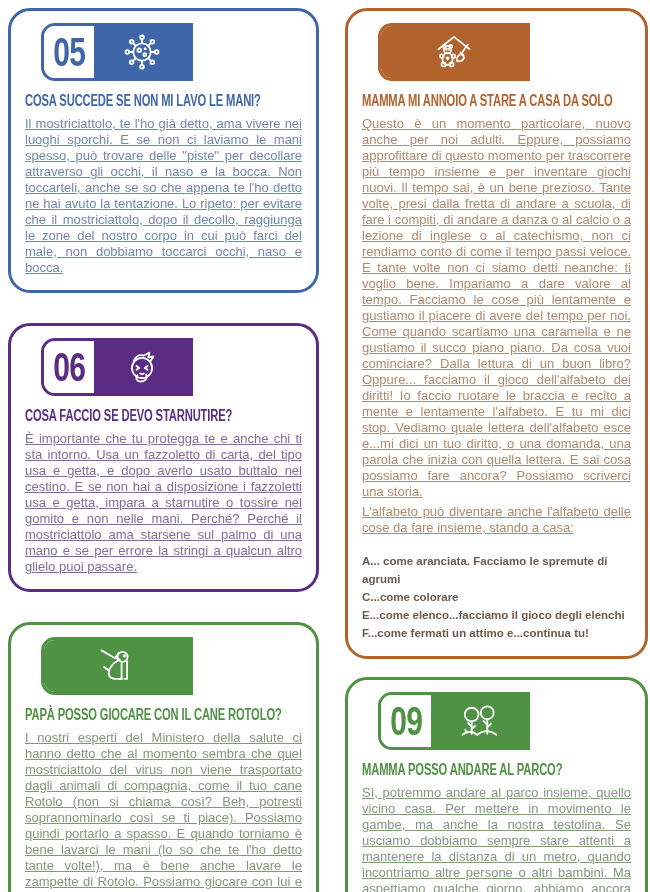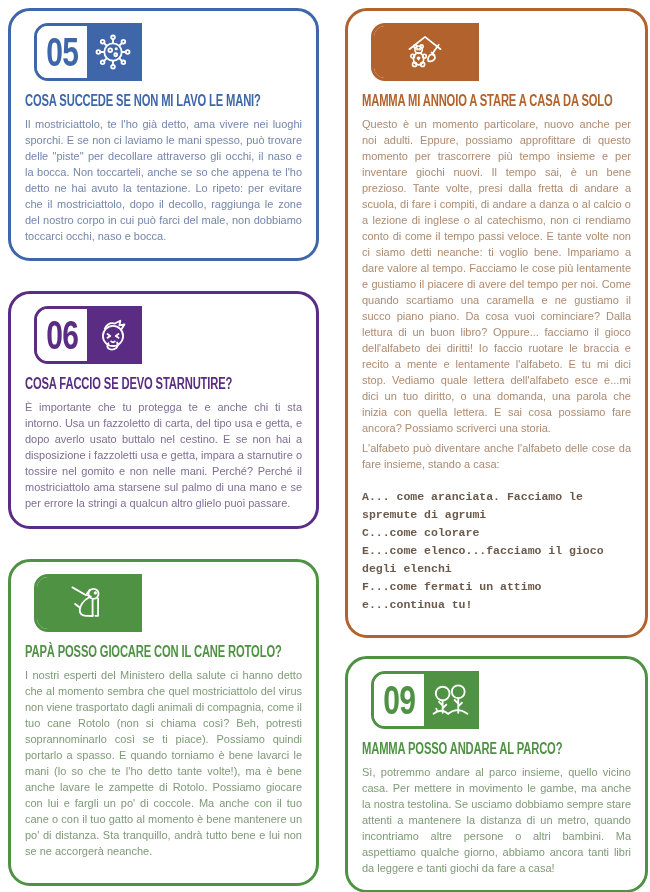--- a/index.html
+++ b/index.html
@@ -20,23 +20,23 @@
   .card-06 { min-height:238px; }
   .card-07 { min-height:327px; }
   .card-08 { min-height:630px; }
   .card-09 { min-height:231px; }
 
   .badge {
     display:flex;
     box-sizing:border-box;
     border:3px solid var(--c);
     border-radius:14px 0 0 14px;
-    width:108px; height:58px;
+    width:152px; height:58px;
     overflow:hidden;
-    margin:0 0 11px 9px;
+    margin:0 0 11px 16px;
     text-align:right;
   }
   .badge-num {
     width:50px; background:#fff;
     display:flex; align-items:center; justify-content:center;
     color:var(--c); font-weight:bold; font-size:40px;
   }
   .badge-num span { display:inline-block; transform:scaleX(0.75); transform-origin:50% 50%; letter-spacing:-1px; }
   .badge-icon {
     flex:1; background:var(--c);
@@ -47,23 +47,24 @@
   .title {
     color:var(--c);
     font-size:16px; font-weight:bold;
     white-space:nowrap;
     transform:scaleX(0.70); transform-origin:0 50%;
     letter-spacing:-0.2px;
     margin:0 0 6px 0;
   }
   .body {
     color:var(--body);
-    font-size:11px; line-height:16px;
+    font-size:13px; line-height:16px;
     text-align:justify;
     margin:0;
+    text-decoration:underline;
   }
   .body + .body { margin-top:4px; }
   .alpha-list {
     margin-top:16px;
     color:#6B5A4B; font-weight:bold;
     font-size:11.5px; line-height:18px;
   }
 </style>
 </head>
 <body>
@@ -168,21 +169,21 @@
             <path d="M15.8,30.5 q1.2,-1.2 2.4,0 q-1.2,1.8 -1.2,1.8 q0,0 -1.2,-1.8z"></path>
             <path d="M39,16 L32.5,25"></path>
             <path d="M31,24.5 l3.5,3"></path>
             <path d="M31,26.5 q-4.5,2 -3.5,7.5 q5.5,1 7.5,-3.5 q0,-3 -4,-4z"></path>
           </svg>
         </div>
       </div>
       <h2 class="title">MAMMA MI ANNOIO A STARE A CASA DA SOLO</h2>
       <p class="body">Questo è un momento particolare, nuovo anche per noi adulti. Eppure, possiamo approfittare di questo momento per trascorrere più tempo insieme e per inventare giochi nuovi. Il tempo sai, è un bene prezioso. Tante volte, presi dalla fretta di andare a scuola, di fare i compiti, di andare a danza o al calcio o a lezione di inglese o al catechismo, non ci rendiamo conto di come il tempo passi veloce. E tante volte non ci siamo detti neanche: ti voglio bene. Impariamo a dare valore al tempo. Facciamo le cose più lentamente e gustiamo il piacere di avere del tempo per noi. Come quando scartiamo una caramella e ne gustiamo il succo piano piano. Da cosa vuoi cominciare? Dalla lettura di un buon libro? Oppure... facciamo il gioco dell'alfabeto dei diritti! Io faccio ruotare le braccia e recito a mente e lentamente l'alfabeto. E tu mi dici stop. Vediamo quale lettera dell'alfabeto esce e...mi dici un tuo diritto, o una domanda, una parola che inizia con quella lettera. E sai cosa possiamo fare ancora? Possiamo scriverci una storia.</p>
       <p class="body">L'alfabeto può diventare anche l'alfabeto delle cose da fare insieme, stando a casa:</p>
-      <div class="alpha-list" style="color: rgb(107, 90, 75); font-family: Liberation Mono, monospace;">
+      <div class="alpha-list" style="color: rgb(107, 90, 75);">
         <div>A... come aranciata. Facciamo le spremute di agrumi</div>
         <div>C...come colorare</div>
         <div>E...come elenco...facciamo il gioco degli elenchi</div>
         <div>F...come fermati un attimo e...continua tu!</div>
       </div>
     </section>
 
     <section class="card card-09" style="--c: #4F9244; --body: #7E9A77;">
       <div class="badge">
         <div class="badge-num">

